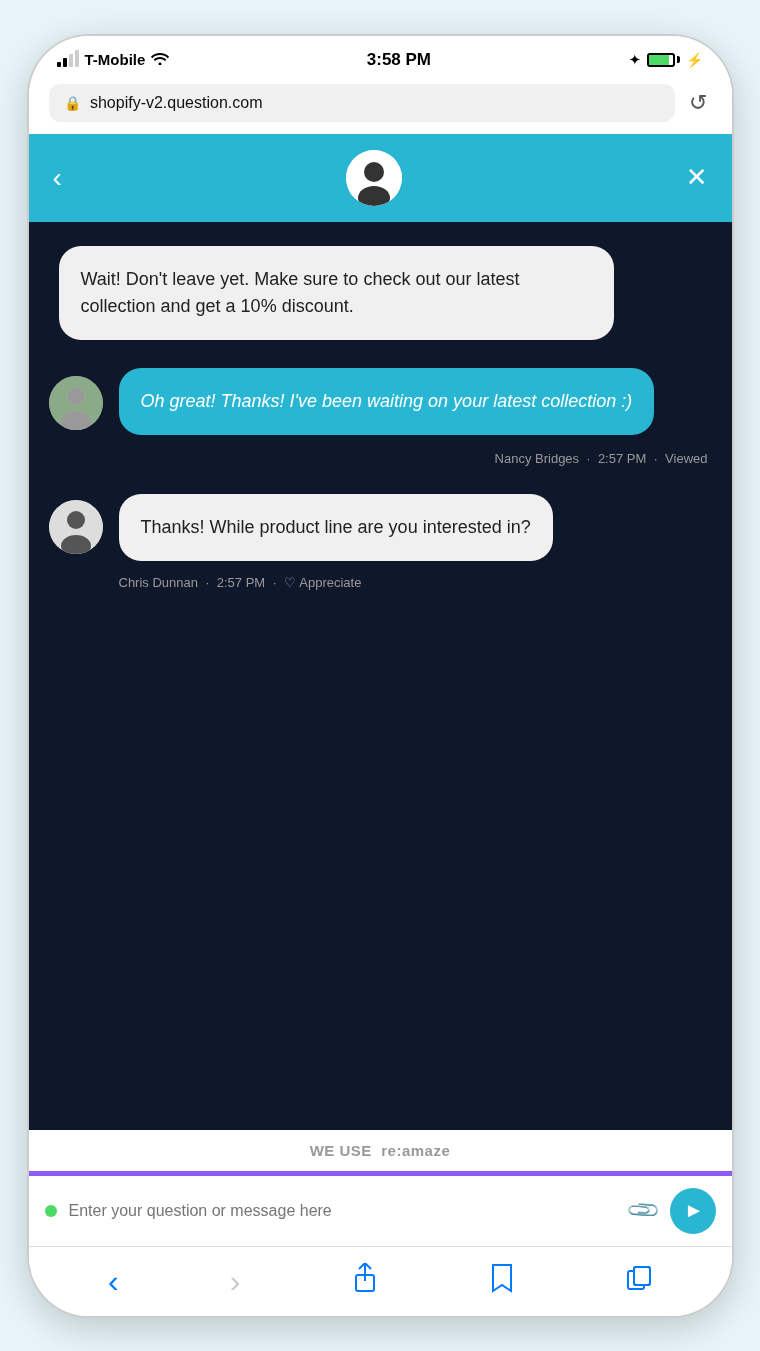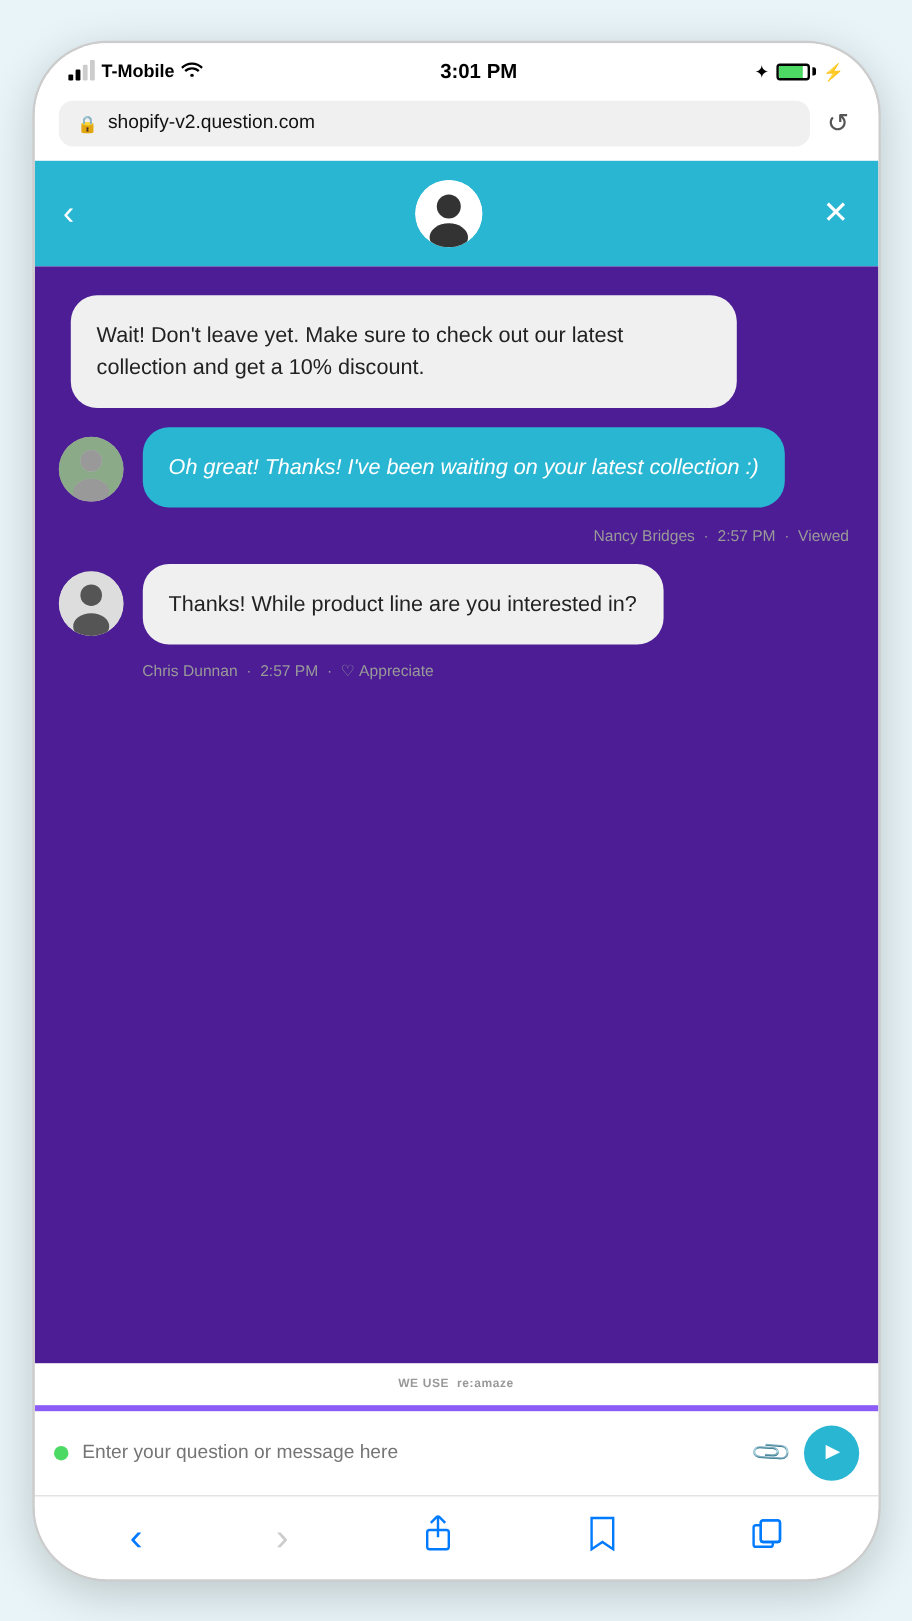--- a/index.html
+++ b/index.html
@@ -182,26 +182,26 @@
 
     .chat-header-close {
       color: white;
       font-size: 26px;
       cursor: pointer;
     }
 
     
     .chat-messages {
       flex: 1;
-      background: #4c1d95;
+      background: #0f172a;
       overflow-y: auto;
       padding: 24px 20px 16px 20px;
       display: flex;
       flex-direction: column;
-      gap: 16px;
+      gap: 28px;
     }
 
     
     .bot-message-block {
       display: flex;
       flex-direction: column;
       align-items: flex-start;
       gap: 10px;
       margin-left: 10px;
     }
@@ -308,21 +308,21 @@
     }
 
     .heart-icon {
       font-size: 13px;
     }
 
     
     .reamaze-footer {
       text-align: center;
       padding: 12px;
-      font-size: 10px;
+      font-size: 15px;
       color: #bbb;
       letter-spacing: 0.5px;
     }
 
     .reamaze-footer span {
       font-weight: 700;
       color: #999;
     }
 
     
@@ -417,21 +417,21 @@
         </div>
         <span>T-Mobile</span>
         <span class="wifi-icon">
           <svg width="18" height="14" viewBox="0 0 18 14" fill="none">
             <path d="M9 11.5C9.83 11.5 10.5 12.17 10.5 13C10.5 13.83 9.83 14.5 9 14.5C8.17 14.5 7.5 13.83 7.5 13C7.5 12.17 8.17 11.5 9 11.5Z" fill="black"></path>
             <path d="M9 8C10.93 8 12.68 8.78 13.95 10.05L15.36 8.64C13.73 7.01 11.48 6 9 6C6.52 6 4.27 7.01 2.64 8.64L4.05 10.05C5.32 8.78 7.07 8 9 8Z" fill="black"></path>
             <path d="M9 4C12.03 4 14.76 5.22 16.75 7.21L18.16 5.8C15.8 3.44 12.57 2 9 2C5.43 2 2.2 3.44 -0.16 5.8L1.25 7.21C3.24 5.22 5.97 4 9 4Z" fill="black"></path>
           </svg>
         </span>
       </div>
-      <div class="status-center">3:01 PM</div>
+      <div class="status-center">3:58 PM</div>
       <div class="status-right">
         <span style="font-size:15px;">✦</span>
         <div class="battery">
           <div class="battery-body">
             <div class="battery-fill"></div>
           </div>
           <div class="battery-tip"></div>
         </div>
         <span style="font-size:14px; font-weight:bold;">⚡</span>
       </div>

